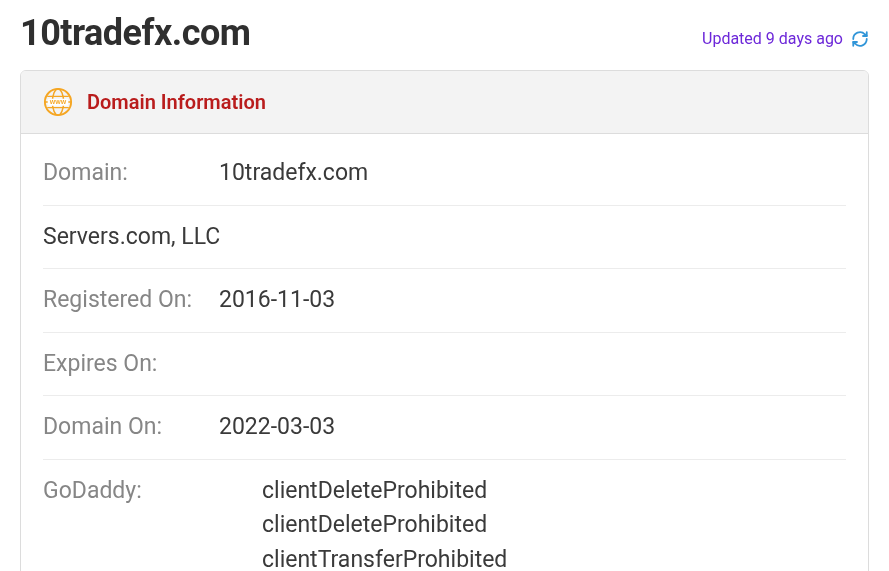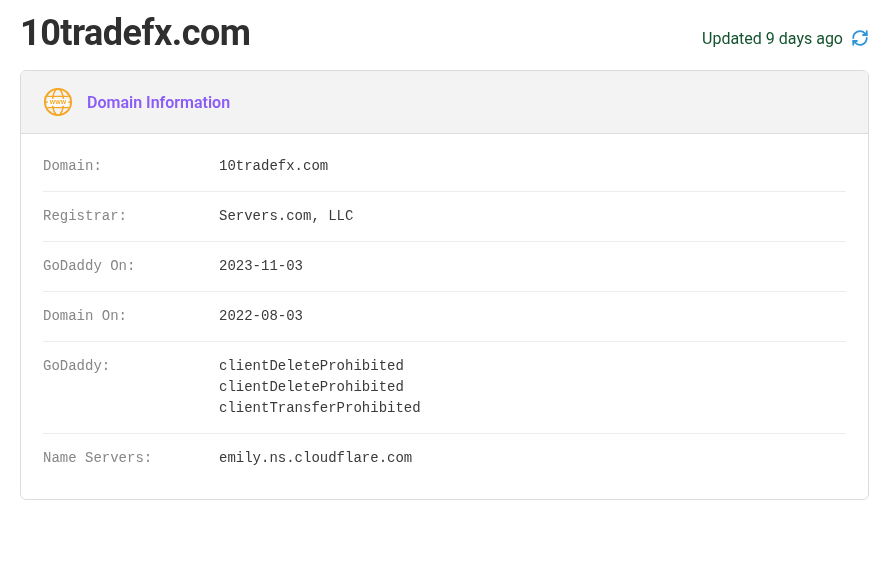--- a/index.html
+++ b/index.html
@@ -17,22 +17,23 @@
       margin-bottom: 16px;
     }
     .page-title {
       font-size: 36px;
       font-weight: 700;
       color: #2f2f2f;
       letter-spacing: -0.5px;
     }
     .updated-block {
       display: flex;
+      align-items: center;
       gap: 8px;
-      color: #14532d;
+      color: #6d28d9;
       font-size: 16px;
       padding-bottom: 6px;
     }
     .refresh-icon {
       width: 18px;
       height: 18px;
       display: inline-flex;
       align-items: center;
       justify-content: center;
       cursor: pointer;
@@ -54,46 +55,45 @@
     }
     .www-icon {
       width: 30px;
       height: 30px;
       display: inline-flex;
       align-items: center;
       justify-content: center;
     }
     .www-icon svg { width: 30px; height: 30px; }
     .card-title {
-      font-size: 16px;
+      font-size: 20px;
       font-weight: 600;
-      color: #8b5cf6;
+      color: #b91c1c;
       text-align: right;
     }
     .card-body {
       padding: 8px 22px 16px 22px;
     }
     .row {
       display: flex;
       padding: 14px 0;
       border-bottom: 1px solid #ececec;
-      font-size: 14px;
+      font-size: 23px;
       line-height: 1.5;
-      font-family: Liberation Mono, monospace;
     }
     .row:last-child { border-bottom: none; }
     .row .label {
       width: 176px;
       flex-shrink: 0;
       color: #868686;
     }
     .row .value {
       color: #3a3a3a;
     }
-    .row .value div { margin-bottom: 0; }
+    .row .value div { margin-bottom: 0; margin-left: 43px; }
   </style>
 </head>
 <body>
 
 <div class="header-row">
   <h1 class="page-title">10tradefx.com</h1>
   <div class="updated-block">
     <span>Updated 9 days ago</span>
     <span class="refresh-icon">
       <svg viewBox="0 0 24 24" fill="none" stroke="#3095d8" stroke-width="2.4" stroke-linecap="round" stroke-linejoin="round">
@@ -122,33 +122,35 @@
     <h2 class="card-title">Domain Information</h2>
   </div>
   <div class="card-body">
 
     <div class="row">
       <div class="label">Domain:</div>
       <div class="value">10tradefx.com</div>
     </div>
 
     <div class="row">
-      <div class="label">Registrar:</div>
       <div class="value">Servers.com, LLC</div>
     </div>
 
+    <div class="row">
+      <div class="label">Registered On:</div>
+      <div class="value">2016-11-03</div>
+    </div>
 
     <div class="row">
-      <div class="label">GoDaddy On:</div>
-      <div class="value">2023-11-03</div>
+      <div class="label">Expires On:</div>
     </div>
 
     <div class="row">
       <div class="label">Domain On:</div>
-      <div class="value">2022-08-03</div>
+      <div class="value">2022-03-03</div>
     </div>
 
     <div class="row">
       <div class="label">GoDaddy:</div>
       <div class="value">
           <div>clientDeleteProhibited</div>
           <div>clientDeleteProhibited</div>
           <div>clientTransferProhibited</div>
         </div>
     </div>

